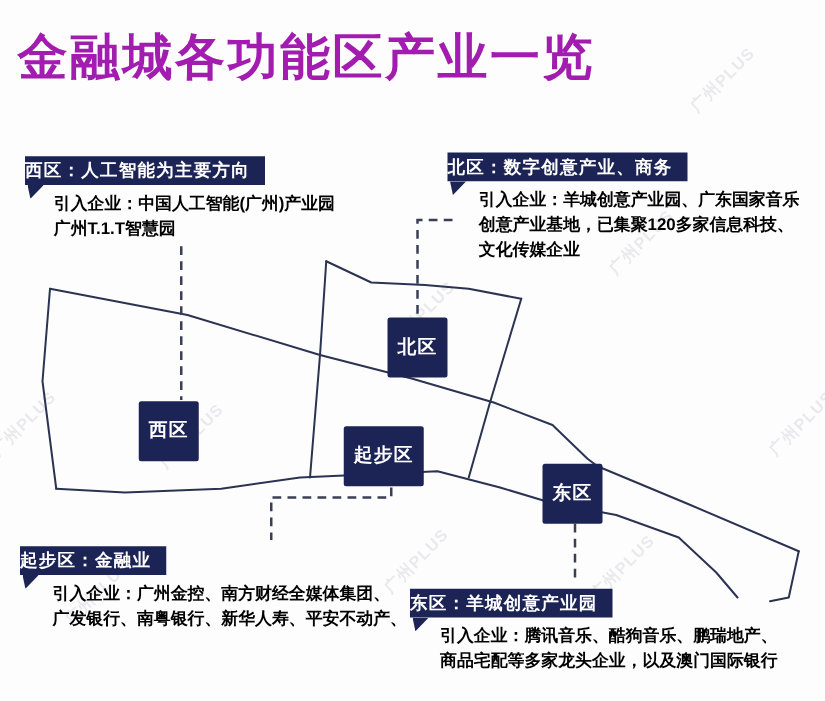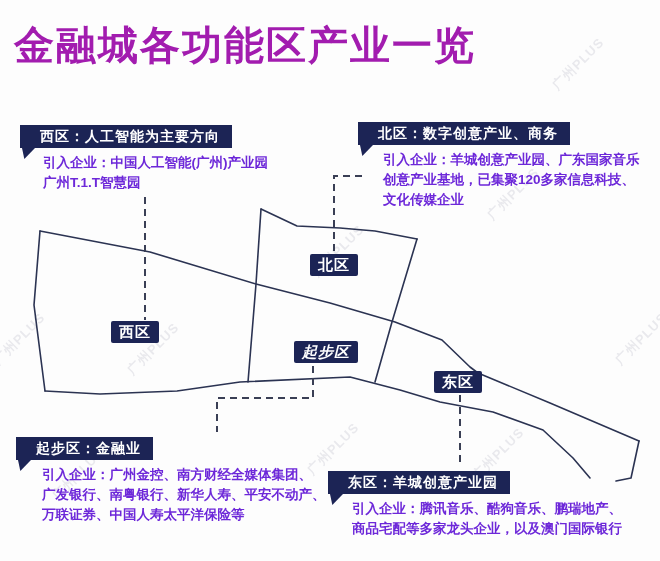--- a/index.html
+++ b/index.html
@@ -11,34 +11,34 @@
   .title{
     position:absolute;left:14px;top:18px;width:620px;
     font-family:"Liberation Serif","DejaVu Serif",serif;
     font-size:40px;font-weight:900;color:#a21caf;letter-spacing:2px;
     white-space:nowrap;
   }
   .map-svg{position:absolute;left:0;top:0;width:660px;height:561px;}
   .badge{
     position:absolute;background:#1c2455;color:#ffffff;
     font-size:15px;font-weight:bold;letter-spacing:1px;
-    padding:3px 8px;border-radius:2px;line-height:16px;white-space:nowrap;
+    padding:16px 8px;border-radius:2px;line-height:16px;white-space:nowrap;
   }
   .callout{position:absolute;}
   .callout-header{
     display:inline-block;background:#1c2455;color:#ffffff;
     font-size:14px;font-weight:bold;letter-spacing:1px;
-    padding:4px 12px 4px 20px;line-height:15px;white-space:nowrap;
+    padding:4px 12px 4px 0;line-height:15px;white-space:nowrap;
   }
   .callout-tail{
     position:absolute;width:13px;height:11px;background:#1c2455;
     clip-path:polygon(0 0,100% 0,18% 100%);
   }
   .callout-body{
-    margin-top:5px;color:#6d28d9;font-weight:bold;
+    margin-top:5px;color:#000000;font-weight:bold;
     font-size:13.5px;line-height:20px;white-space:nowrap;
   }
   .watermark{
     position:absolute;color:rgba(60,60,100,0.10);font-size:13px;
     font-weight:bold;letter-spacing:1px;transform:rotate(-45deg);
     white-space:nowrap;pointer-events:none;
   }
 </style>
 </head>
 <body>
@@ -70,21 +70,21 @@
     <g fill="none" stroke="#3a3f55" stroke-width="2" stroke-dasharray="7 5">
       <path d="M145,197 L145,320"></path>
       <path d="M362,176 L334,176 L334,252"></path>
       <path d="M313,366 L313,398 L217,398 L217,432"></path>
       <path d="M460,395 L460,466"></path>
     </g>
   </svg>
 
   <div class="badge" style="left:111px;top:321px;">西区</div>
   <div class="badge" style="left:310px;top:254px;">北区</div>
-  <div class="badge" style="left:294px;top:341px;font-style:italic;">起步区</div>
+  <div class="badge" style="left:275px;top:341px;">起步区</div>
   <div class="badge" style="left:434px;top:371px;">东区</div>
 
   <div class="callout" style="left:20px;top:125px;">
     <div class="callout-header">西区：人工智能为主要方向</div>
     <div class="callout-tail" style="left:2px;top:23px;"></div>
     <div class="callout-body" style="margin-left:23px;">
       <div>引入企业：中国人工智能(广州)产业园</div>
       <div>广州T.1.T智慧园</div>
     </div>
   </div>
@@ -98,21 +98,20 @@
       <div>文化传媒企业</div>
     </div>
   </div>
 
   <div class="callout" style="left:16px;top:437px;">
     <div class="callout-header">起步区：金融业</div>
     <div class="callout-tail" style="left:2px;top:23px;"></div>
     <div class="callout-body" style="margin-left:26px;">
       <div>引入企业：广州金控、南方财经全媒体集团、</div>
       <div>广发银行、南粤银行、新华人寿、平安不动产、</div>
-      <div>万联证券、中国人寿太平洋保险等</div>
     </div>
   </div>
 
   <div class="callout" style="left:328px;top:471px;">
     <div class="callout-header">东区：羊城创意产业园</div>
     <div class="callout-tail" style="left:2px;top:23px;"></div>
     <div class="callout-body" style="margin-left:24px;text-align:right;">
       <div>引入企业：腾讯音乐、酷狗音乐、鹏瑞地产、</div>
       <div>商品宅配等多家龙头企业，以及澳门国际银行</div>
     </div>

